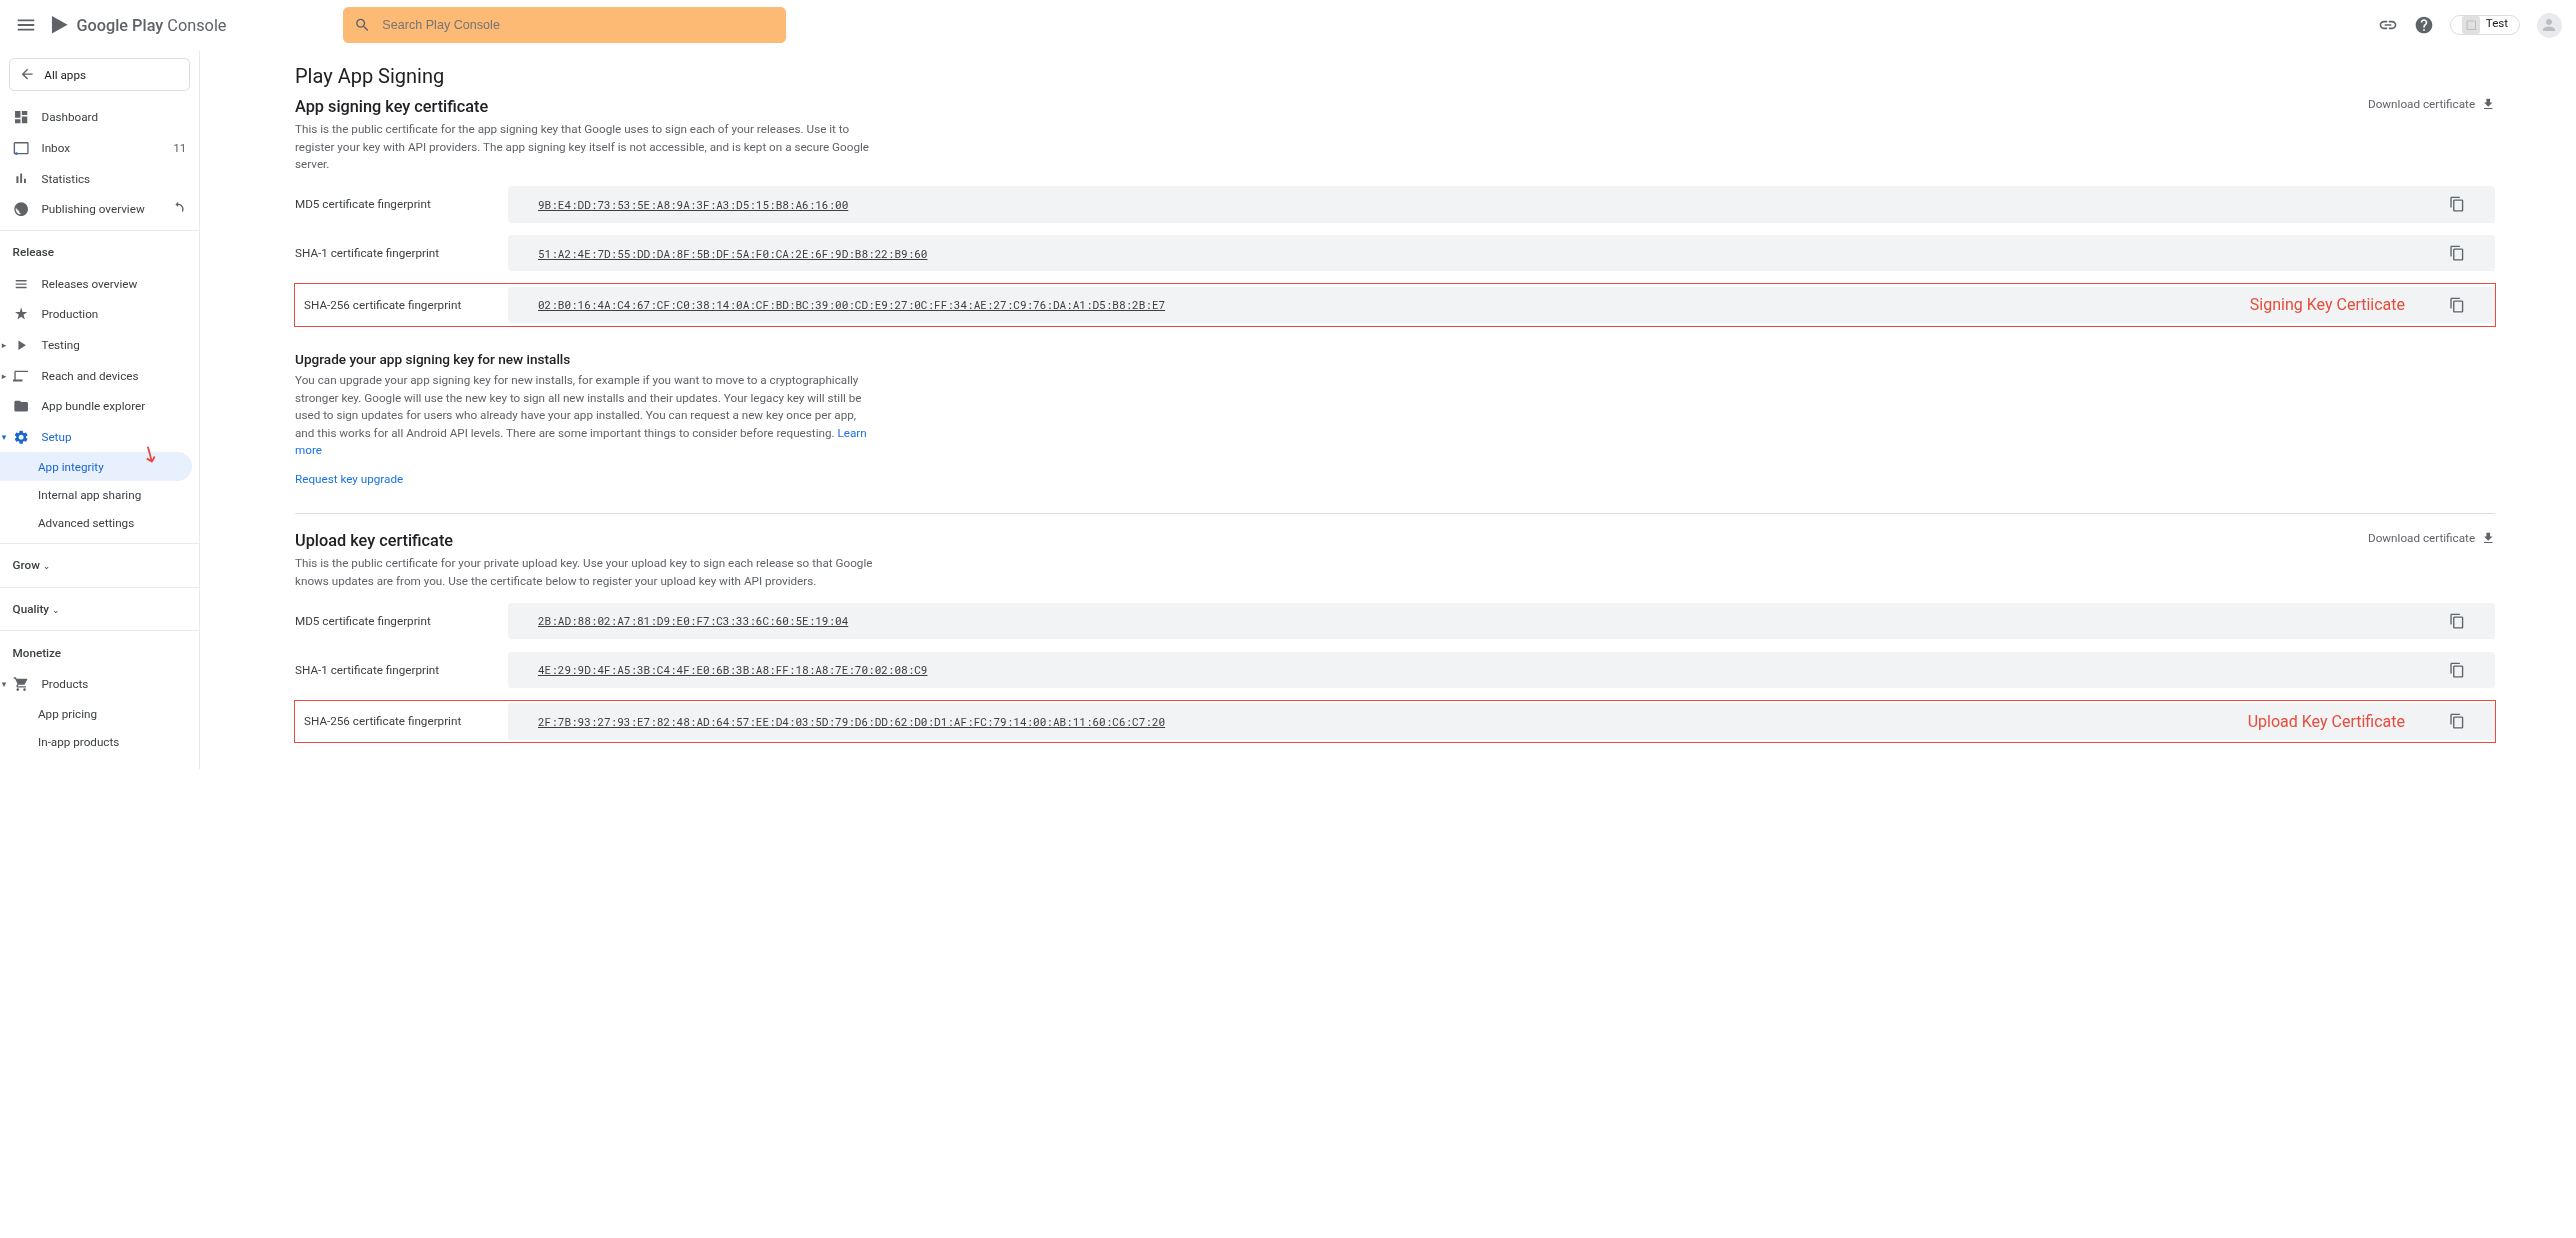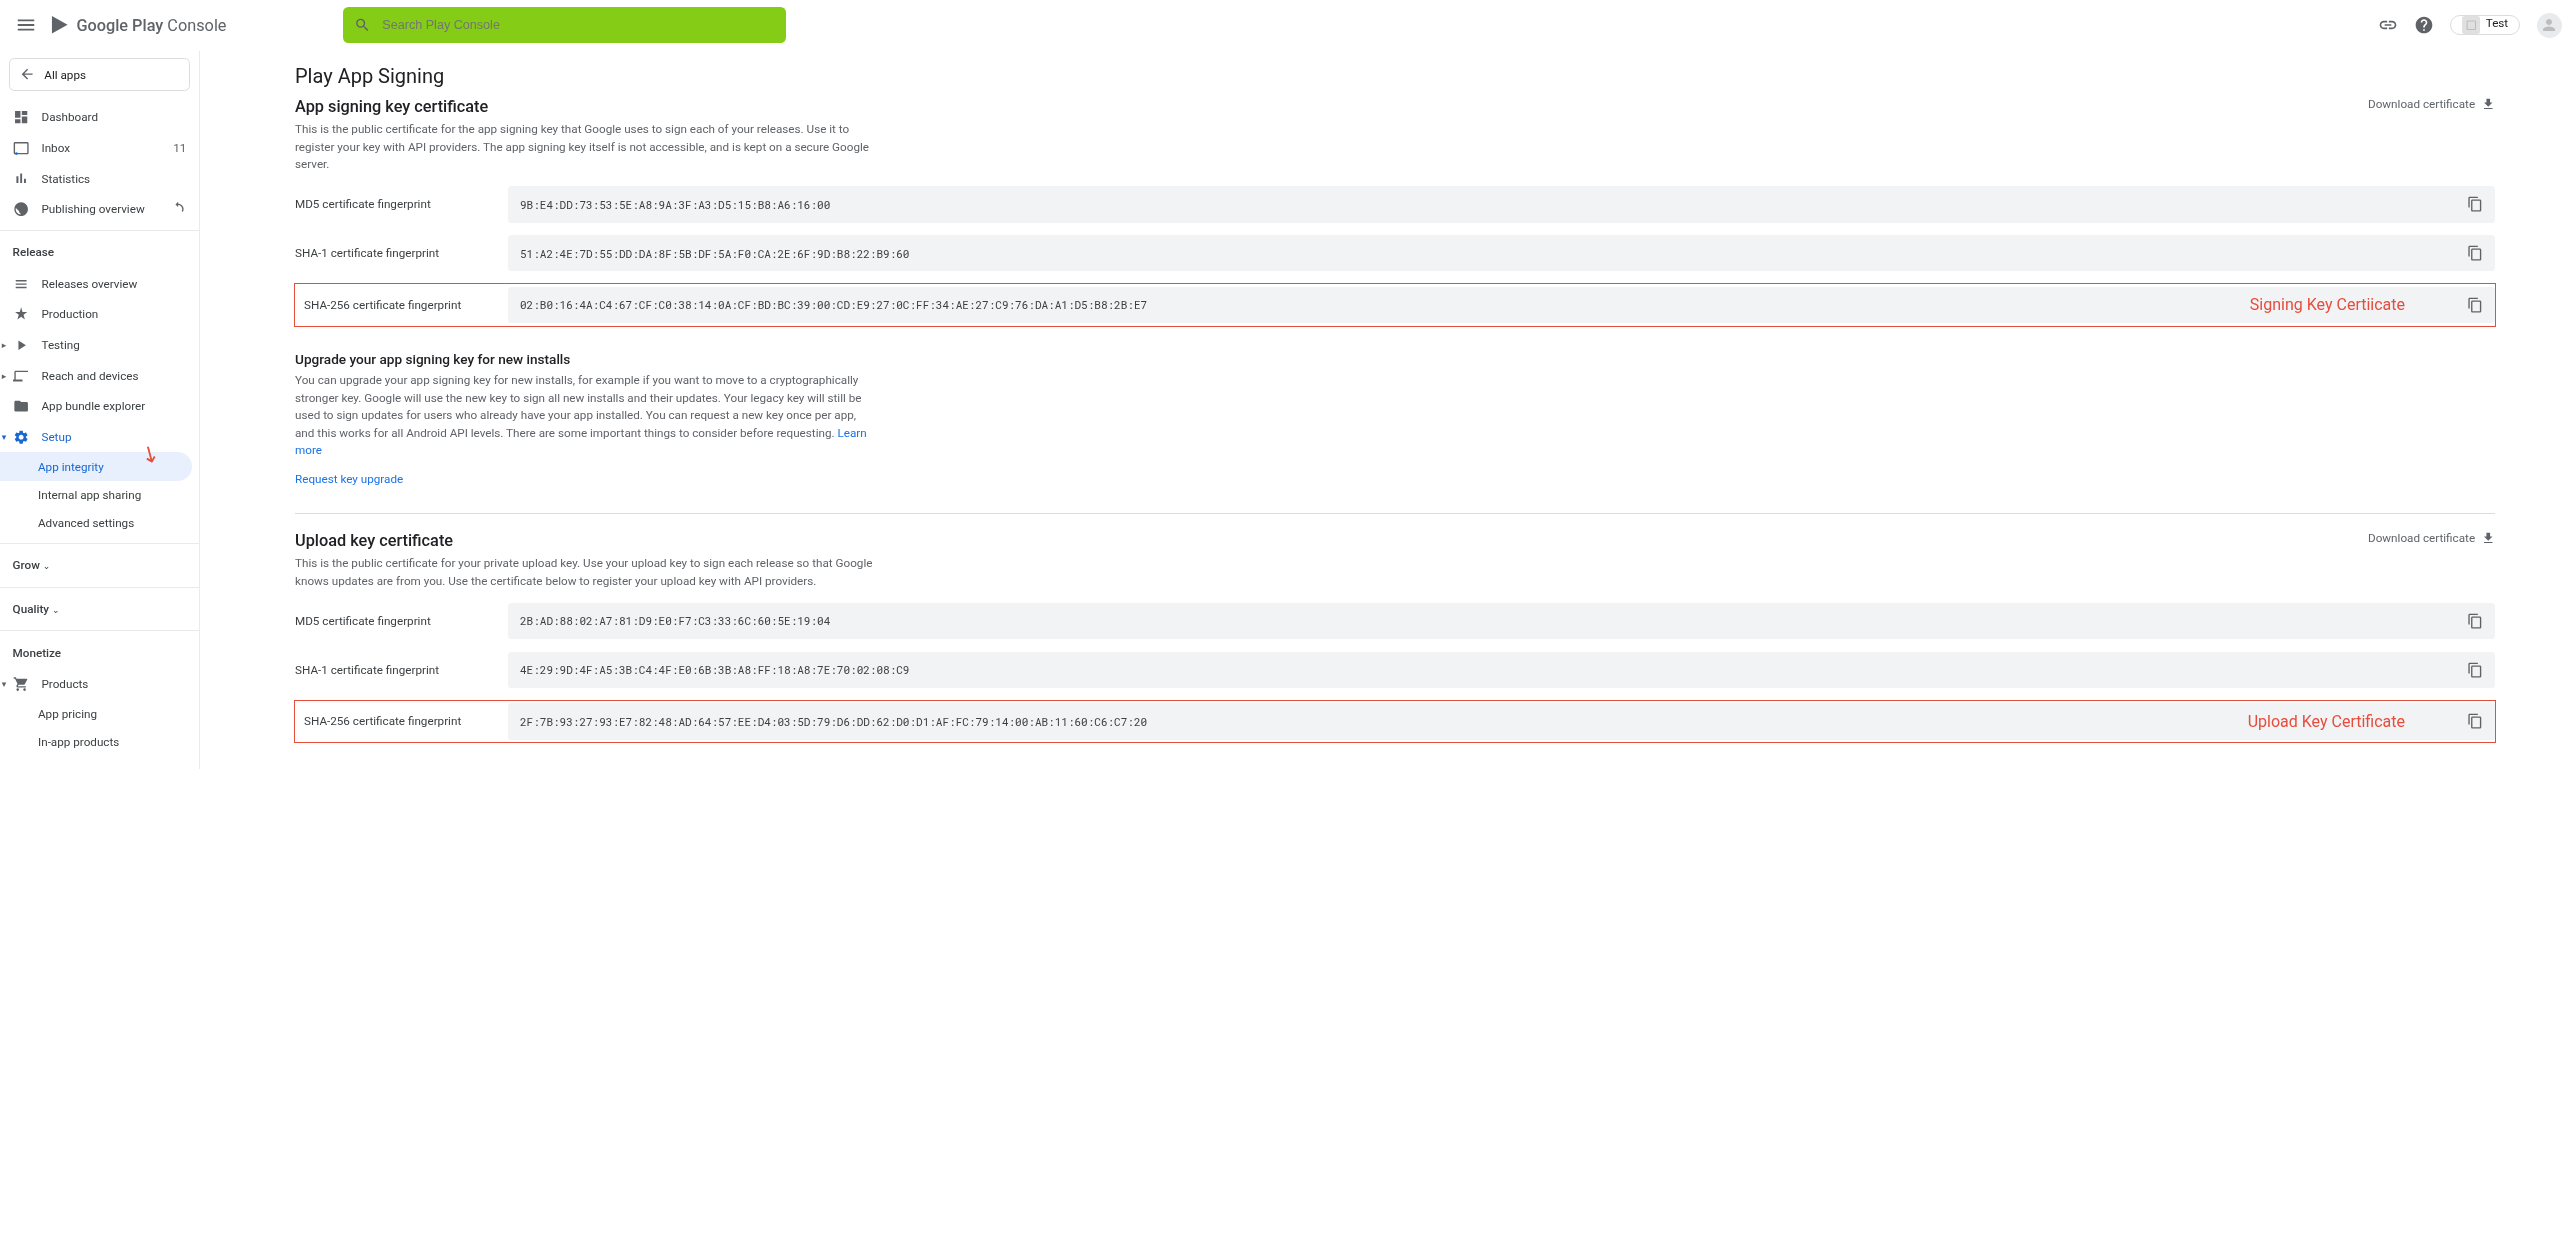--- a/index.html
+++ b/index.html
@@ -6,21 +6,21 @@
     body { font-family: 'Google Sans', Roboto, Arial, sans-serif; color: #202124; background: #fff; font-size: 11.7px; }
     
     
     .header { display: flex; align-items: center; height: 51px; padding: 0 14.5px; border-bottom: 0.9px solid transparent; }
     .menu-icon { width: 22px; height: 22px; cursor: pointer; margin-right: 11px; color: #5f6368; }
     .logo-wrap { display: flex; align-items: center; gap: 5.4px; }
     .logo-play { display: inline-block; }
     .logo-text { font-size: 16.3px; color: #5f6368; }
     .logo-text strong { color: #5f6368; font-weight: 500; }
     .search-wrap { flex: 1; display: flex; justify-content: flex-start; margin-left: 117px; }
-    .search-box { display: flex; align-items: center; background: #84cc16; border-radius: 5.4px; width: 443px; height: 36px; padding: 0 11px; }
+    .search-box { display: flex; align-items: center; background: #fdba74; border-radius: 5.4px; width: 443px; height: 36px; padding: 0 11px; }
     .search-box svg { width: 18px; height: 18px; color: #5f6368; margin-right: 11px; }
     .search-box input { border: none; background: transparent; outline: none; font-size: 12.6px; color: #5f6368; width: 100%; }
     .header-right { display: flex; align-items: center; gap: 16.3px; }
     .header-icon { width: 20px; height: 20px; color: #5f6368; cursor: pointer; }
     .app-chip { display: flex; align-items: flex-start; gap: 5.4px; border: 0.9px solid #dadce0; border-radius: 16.3px; padding: 0 11px; cursor: pointer; }
     .app-chip-icon { width: 18px; height: 18px; background: #e0e0e0; border-radius: 2.7px; display: flex; align-items: center; justify-content: center; }
     .avatar { width: 25px; height: 25px; border-radius: 50%; background: #e8eaed; display: flex; align-items: center; justify-content: center; }
     
     
     .layout { display: flex; }
@@ -52,21 +52,21 @@
     .link { color: #1a73e8; cursor: pointer; }
     
     .section-head { display: flex; align-items: flex-start; margin-top: 9px; }
     .section-head h2 { font-size: 16.3px; font-weight: 500; margin-bottom: 5.4px; }
     .section-desc { color: #5f6368; max-width: 578px; line-height: 1.5; }
     .download-link { margin-left: auto; display: flex; align-items: center; gap: 5.4px; color: #5f6368; cursor: pointer; font-size: 11.7px; }
     .download-link svg { width: 14.5px; height: 14.5px; }
     
     .fp-row { display: flex; align-items: center; margin-top: 12.6px; position: relative; }
     .fp-label { width: 213px; color: #3c4043; flex-shrink: 0; }
-    .fp-box { flex: 1; background: #f1f3f4; border-radius: 3.6px; padding: 10px 12px; display: flex; align-items: center; font-family: 'Roboto Mono', monospace; font-size: 11px; color: #3c4043; position: relative; }
+    .fp-box { flex: 1; background: #f1f3f4; border-radius: 3.6px; padding: 10px 30px; display: flex; align-items: center; font-family: 'Roboto Mono', monospace; font-size: 11px; color: #3c4043; position: relative; text-decoration: underline; }
     .fp-value { flex: 1; }
     .copy-icon { width: 16.3px; height: 16.3px; color: #5f6368; cursor: pointer; margin-left: 11px; flex-shrink: 0; }
     .fp-row.highlighted { outline: 1.8px solid #e74c3c; outline-offset: -0.9px; padding: 2.7px 0; }
     .annotation-label { position: absolute; color: #e74c3c; font-size: 16px; font-family: Roboto, Arial; right: 90px; }
     
     .sub-section { margin-top: 25px; }
     .sub-section h3 { font-size: 13.6px; font-weight: 500; margin-bottom: 5.4px; }
     .divider-line { border-top: 0.9px solid #dadce0; margin: 27px 0 16.3px; }
     
     .sidebar-wrap { position: relative; }

